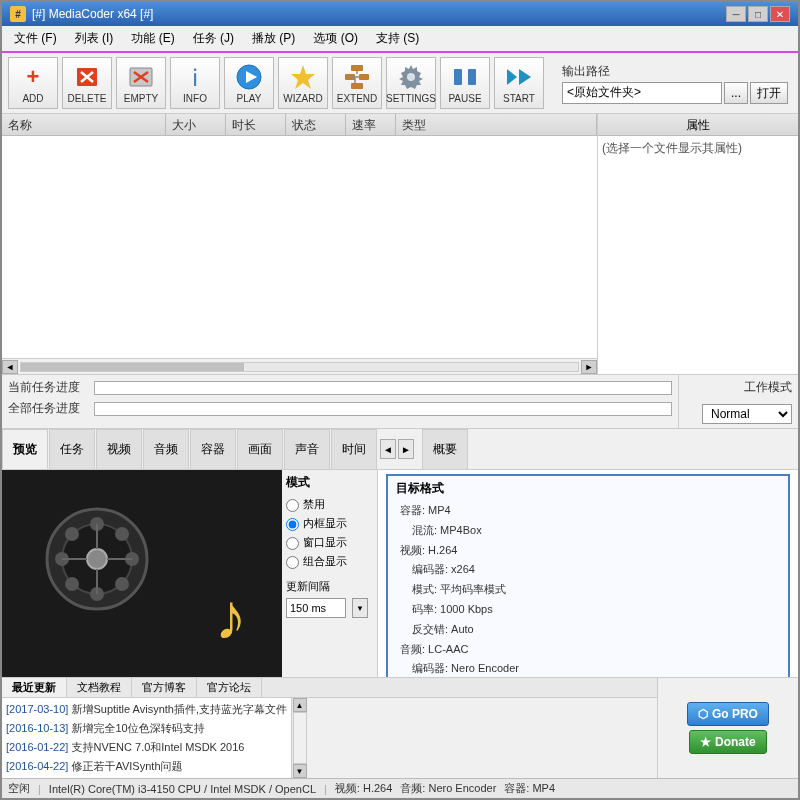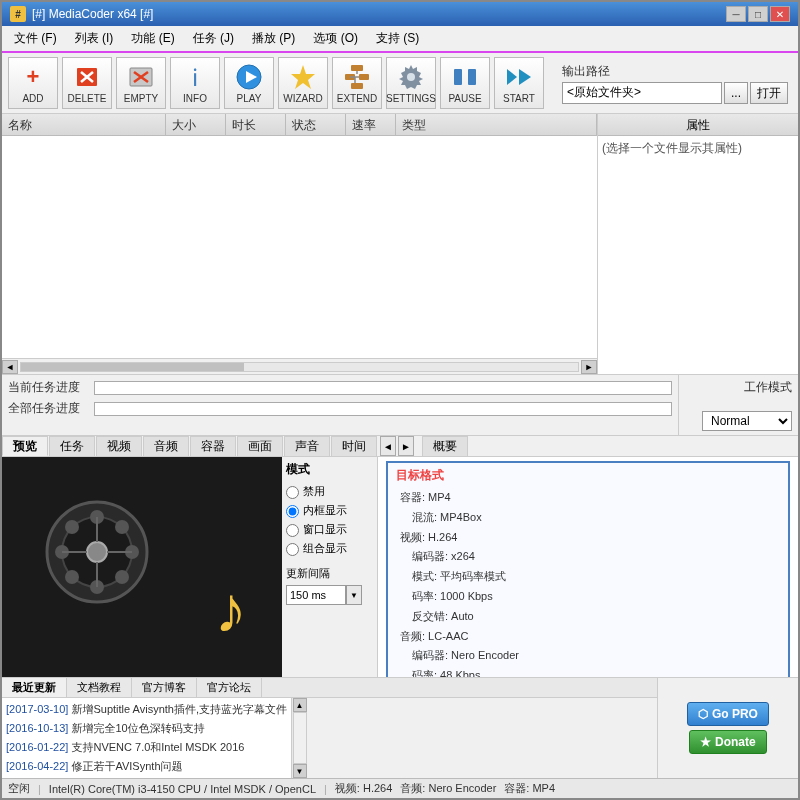--- a/index.html
+++ b/index.html
@@ -228,38 +228,38 @@
       background: #f0f0f0;
     }
     .mode-panel {
       width: 120px;
       display: flex;
       flex-direction: column;
       align-items: flex-end;
       padding: 4px 6px;
       background: #f0f0f0;
       border-left: 1px solid #ccc;
-      gap: 15px;
+      gap: 8px;
     }
     .tabs-area {
       display: flex;
       background: #f0f0f0;
       border-bottom: 1px solid #ccc;
       flex-shrink: 0;
       align-items: center;
     }
     .tab {
       padding: 4px 10px;
       border: 1px solid #ccc;
       border-bottom: none;
       background: #e0e0e0;
       cursor: pointer;
       font-size: 12px;
       margin-right: 1px;
-      height: 20px;
+      height: 40px;
       display: flex;
       align-items: center;
     }
     .tab.active {
       background: #f0f0f0;
       border-bottom: 1px solid #f0f0f0;
       z-index: 1;
       font-weight: bold;
     }
     .tab-nav {
@@ -318,21 +318,21 @@
     .interval-section {
       margin-top: 10px;
     }
     .interval-label {
       font-size: 11px;
       margin-bottom: 4px;
     }
     .interval-select {
       display: flex;
       align-items: flex-end;
-      gap: 0;
+      gap: 6px;
     }
     .interval-input {
       width: 60px;
       border: 1px solid #999;
       padding: 1px 3px;
       font-size: 11px;
       height: 20px;
     }
     .interval-dropdown {
       width: 16px;
@@ -351,21 +351,21 @@
       padding: 4px 8px;
       background: white;
     }
     .target-format-section {
       border: 2px solid #4a7fc1;
       padding: 4px 8px;
       font-size: 12px;
       background: #f8faff;
     }
     .target-format-title {
-      color: #ef4444;
+      color: #000000;
       font-weight: bold;
       margin-bottom: 4px;
       font-size: 12px;
     }
     .format-tree {
       font-size: 11px;
       color: #333;
       line-height: 1.8;
     }
     .format-item {

